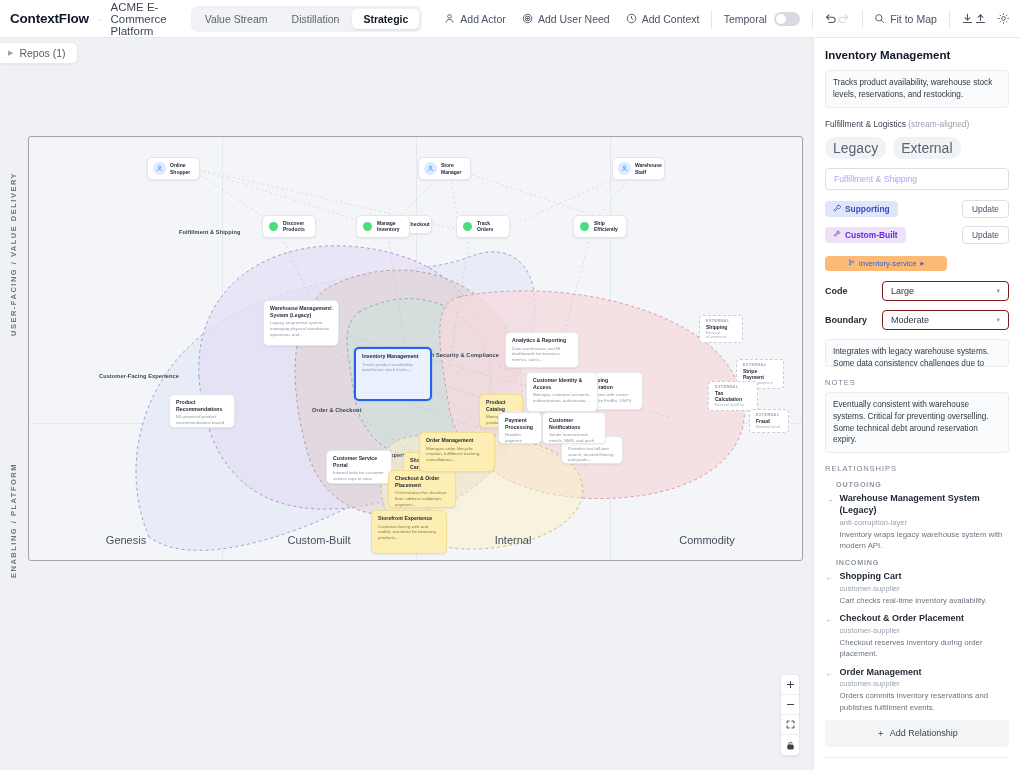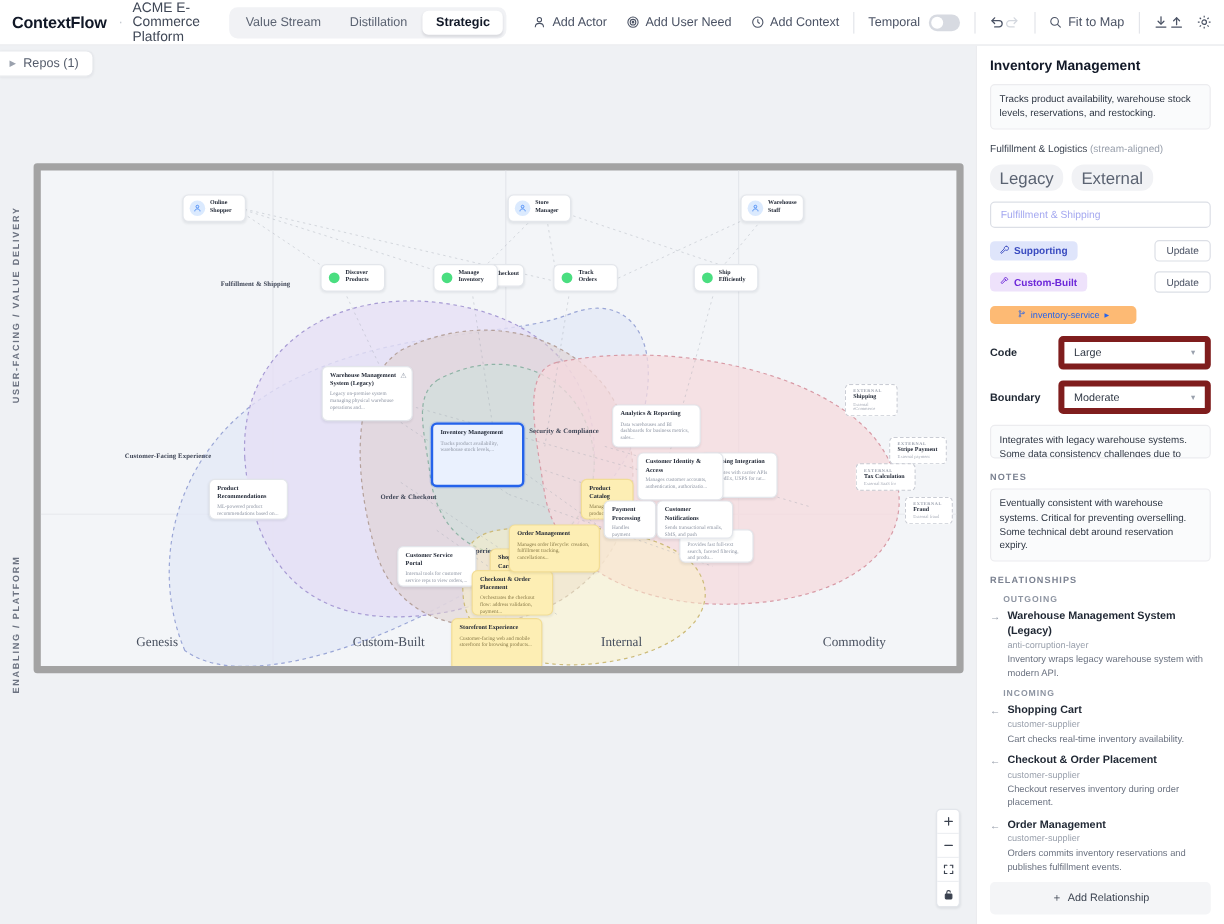--- a/index.html
+++ b/index.html
@@ -88,24 +88,23 @@
     writing-mode: vertical-rl; transform: rotate(180deg);
     white-space: nowrap;
   }
   .axis-y1 { top: 98px; height: 200px; display: flex; align-items: center; }
   .axis-y2 { top: 400px; height: 140px; display: flex; align-items: center; }
 
   .plot {
     position: absolute;
     left: 28px; top: 98px; width: 775px; height: 425px;
     background: #f3f5f8;
-    border: 6px solid #a3a3a3;
+    border: 1px solid #a3a3a3;
     border-radius: 3px;
     overflow: hidden;
-    font-family: Liberation Serif, serif;
   }
   .vgrid { position: absolute; top: 0; bottom: 0; width: 1px; background: #e4e7ec; }
   .hgrid { position: absolute; left: 0; right: 0; height: 1px; background: #e8eaee; }
 
   .evo-label {
     position: absolute; bottom: 14px;
     font-size: 11px; color: #474f5e; font-weight: normal;
     transform: translateX(-50%); white-space: nowrap;
   }
   .blob-label {
@@ -205,33 +204,33 @@
   .badge-supporting { background: #dfe5fb; color: #3b4cc0; font-weight: bold; }
   .badge-custom { background: #eee2fb; color: #6d28d9; font-weight: bold; }
   .badge-repo { background: #fdba74; color: #2563eb; font-size: 7.6px; padding: 3px 23px; }
   .btn-update {
     font-size: 8.4px; color: #4a5264; background: #ffffff;
     border: 1px solid #dcdfe6; border-radius: 4px; padding: 3px 9px; cursor: pointer;
   }
   .kv-row { display: flex; align-items: center; gap: 5px; margin-bottom: 9px; }
   .kv-key { font-size: 9px; font-weight: bold; color: #1f2733; width: 52px; }
   .select {
-    flex: 1; border: 5px solid #7f1d1d; border-radius: 4px;
+    flex: 1; border: 1px solid #7f1d1d; border-radius: 4px;
     padding: 4px 8px; font-size: 9px; color: #2f3744;
     display: flex; align-items: center; justify-content: space-between; cursor: pointer;
   }
   .sel-chev { color: #9aa1ad; font-size: 7px; }
   .note-box {
     background: #fafbfc; border: 1px solid #ececef; border-radius: 4px;
     padding: 6px 7px; font-size: 8.2px; line-height: 1.45; color: #2f3744;
     margin-bottom: 11px;
   }
   .note-box.clipped { max-height: 28px; overflow: hidden; }
   .sec-head {
-    font-size: 7.6px; font-weight: bold; letter-spacing: 0.9px;
+    font-size: 7.6px; font-weight: normal; letter-spacing: 0.9px;
     color: #7b8291; margin-bottom: 5px;
   }
   .sub-head {
     font-size: 7.2px; font-weight: bold; letter-spacing: 0.8px;
     color: #8e95a2; margin: 7px 11px 4px;
   }
   .rel {
     display: flex; gap: 6px; margin-bottom: 7px;
   }
   .rel-arrow { font-size: 8.5px; color: #9aa1ad; padding-top: 1px; flex: none; }

